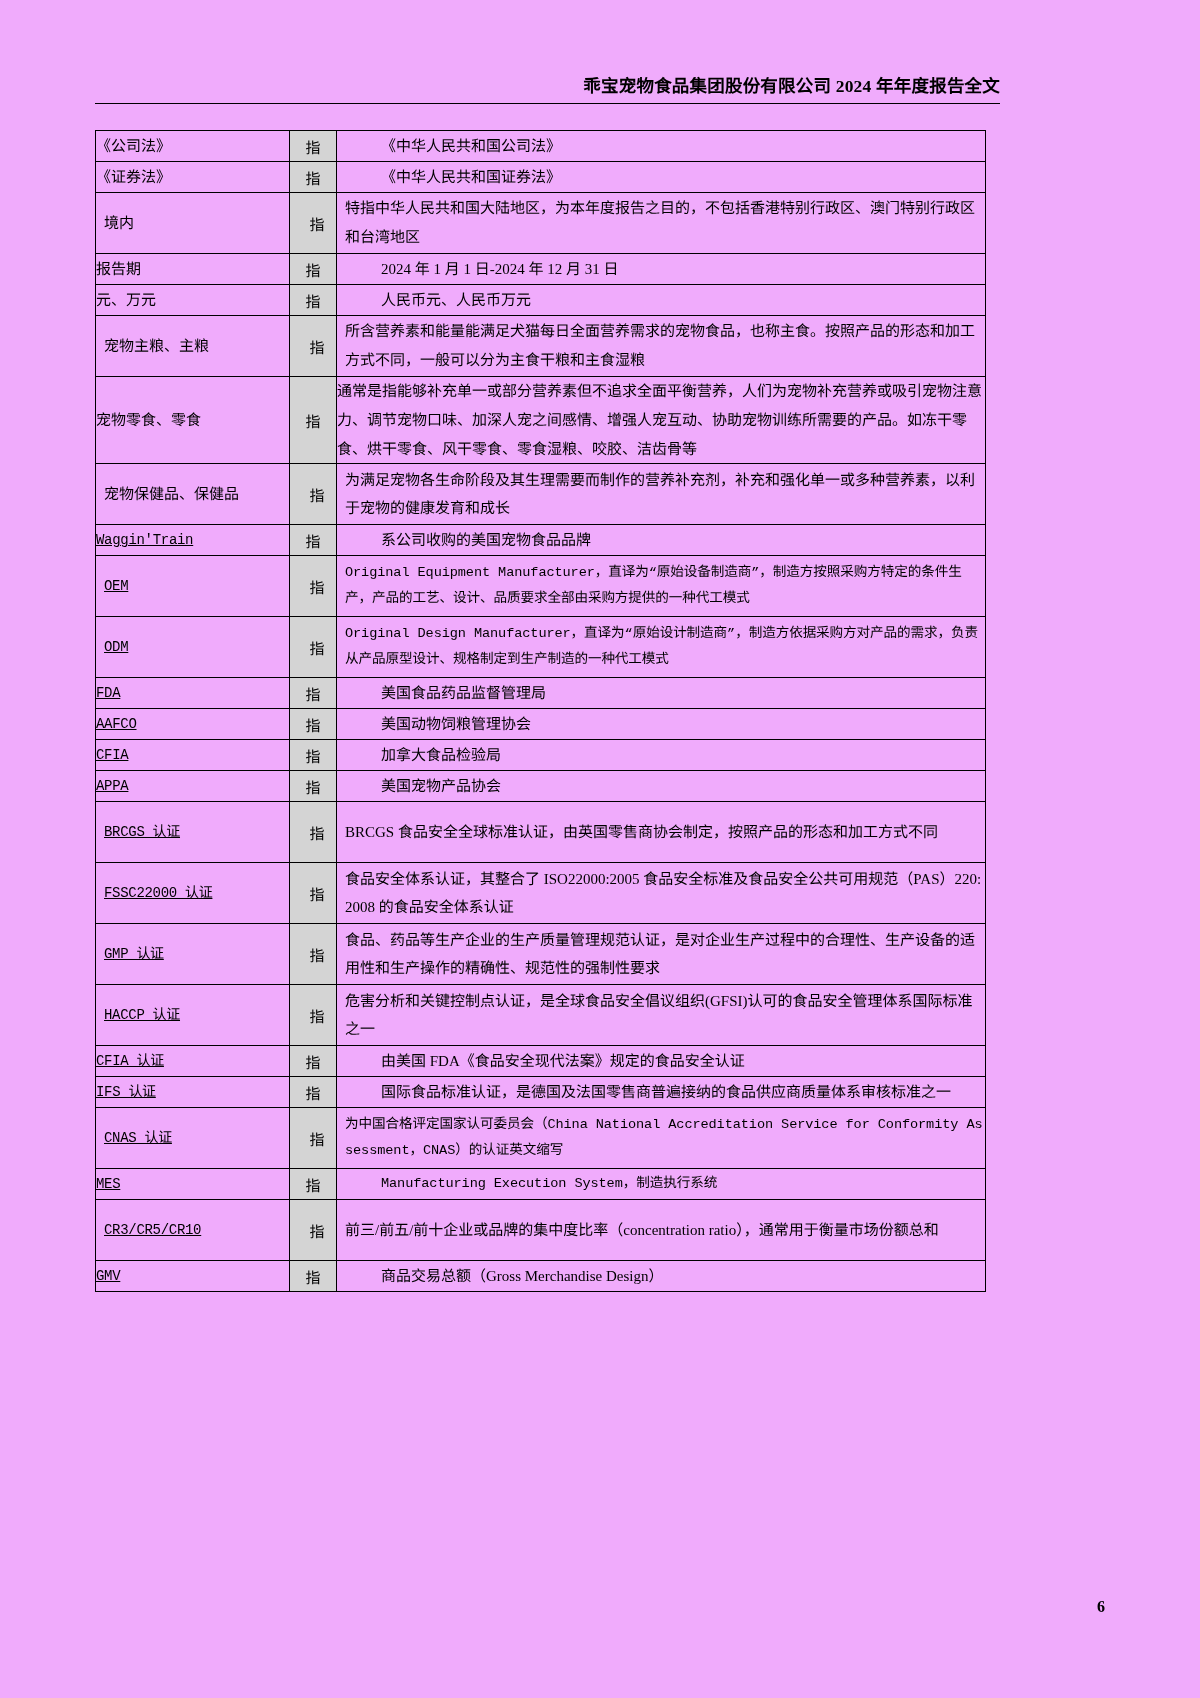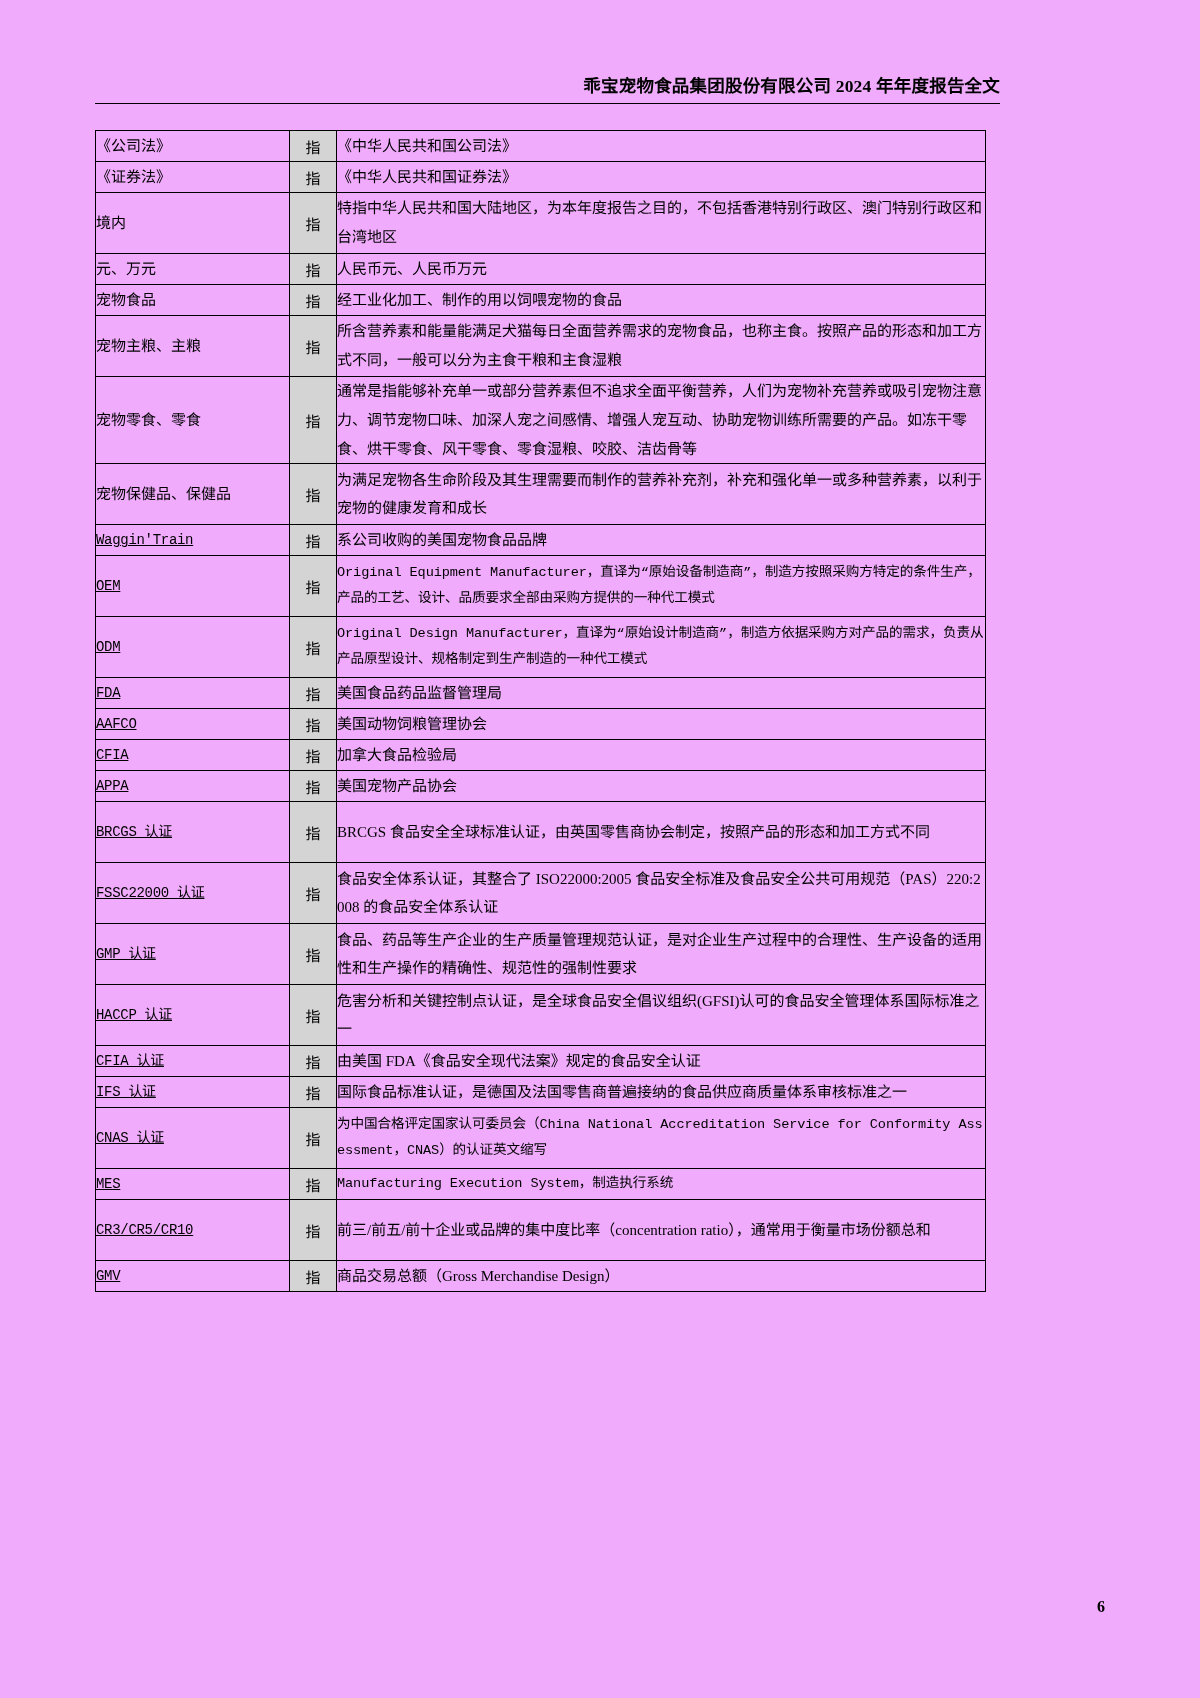--- a/index.html
+++ b/index.html
@@ -96,22 +96,22 @@
     line-height: 1.92;
     word-break: break-all;
   }
   td.def.mono {
     font-family: "Liberation Mono", "DejaVu Sans Mono", serif;
     font-size: 13.6px;
     letter-spacing: -0.1px;
   }
   
   tr.single td { height: 30px; }
-  tr.double td { height: 60px; }
-  tr.single td.def { line-height: 1.35; }
+  tr.double td { height: 60px; padding-left: 8px; }
+  tr.single td.def { line-height: 1.35; padding-left: 44px; }
 
   
   .page-number {
     position: absolute;
     right: 95px;
     bottom: 82px;
     font-family: "Liberation Serif", "DejaVu Serif", serif;
     font-size: 16px;
     font-weight: bold;
     color: #000;
@@ -143,28 +143,28 @@
             <td class="term">《证券法》</td>
             <td class="zhi">指</td>
             <td class="def">《中华人民共和国证券法》</td>
           </tr>
           <tr class="double">
             <td class="term">境内</td>
             <td class="zhi">指</td>
             <td class="def">特指中华人民共和国大陆地区，为本年度报告之目的，不包括香港特别行政区、澳门特别行政区和台湾地区</td>
           </tr>
           <tr class="single">
+            <td class="term">报告期</td>
+            <td class="zhi">指</td>
+            <td class="def">2024 年 1 月 1 日-2024 年 12 月 31 日</td>
+          </tr>
+          <tr class="single">
             <td class="term">元、万元</td>
             <td class="zhi">指</td>
             <td class="def">人民币元、人民币万元</td>
-          </tr>
-          <tr class="single">
-            <td class="term">宠物食品</td>
-            <td class="zhi">指</td>
-            <td class="def">经工业化加工、制作的用以饲喂宠物的食品</td>
           </tr>
           <tr class="double">
             <td class="term">宠物主粮、主粮</td>
             <td class="zhi">指</td>
             <td class="def">所含营养素和能量能满足犬猫每日全面营养需求的宠物食品，也称主食。按照产品的形态和加工方式不同，一般可以分为主食干粮和主食湿粮</td>
           </tr>
           <tr class="triple">
             <td class="term">宠物零食、零食</td>
             <td class="zhi">指</td>
             <td class="def">通常是指能够补充单一或部分营养素但不追求全面平衡营养，人们为宠物补充营养或吸引宠物注意力、调节宠物口味、加深人宠之间感情、增强人宠互动、协助宠物训练所需要的产品。如冻干零食、烘干零食、风干零食、零食湿粮、咬胶、洁齿骨等</td>

